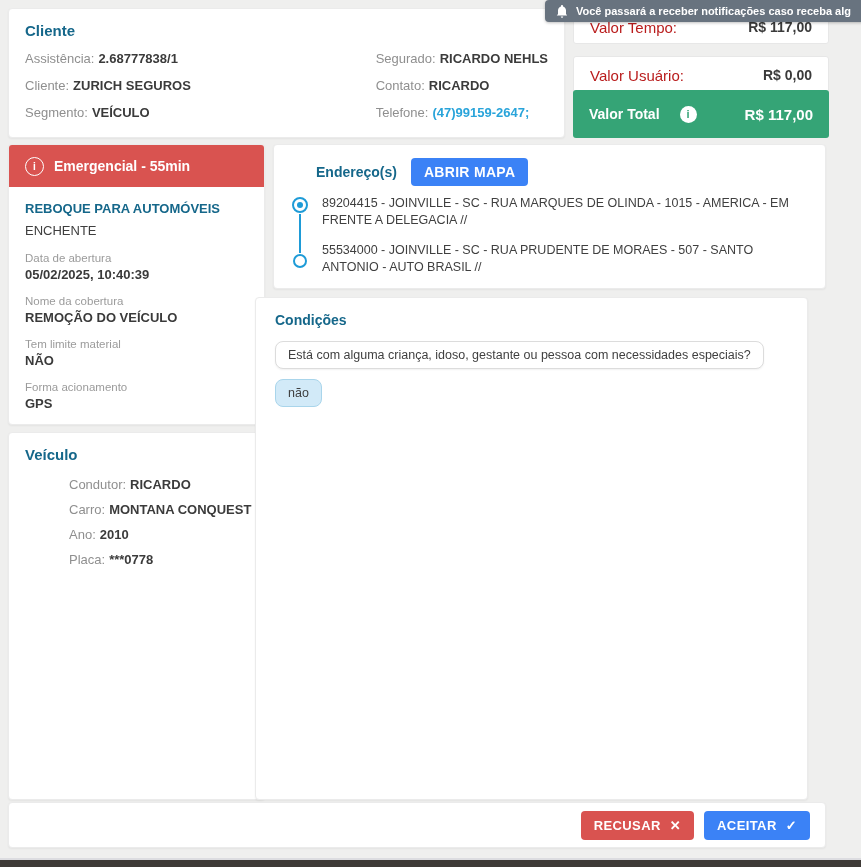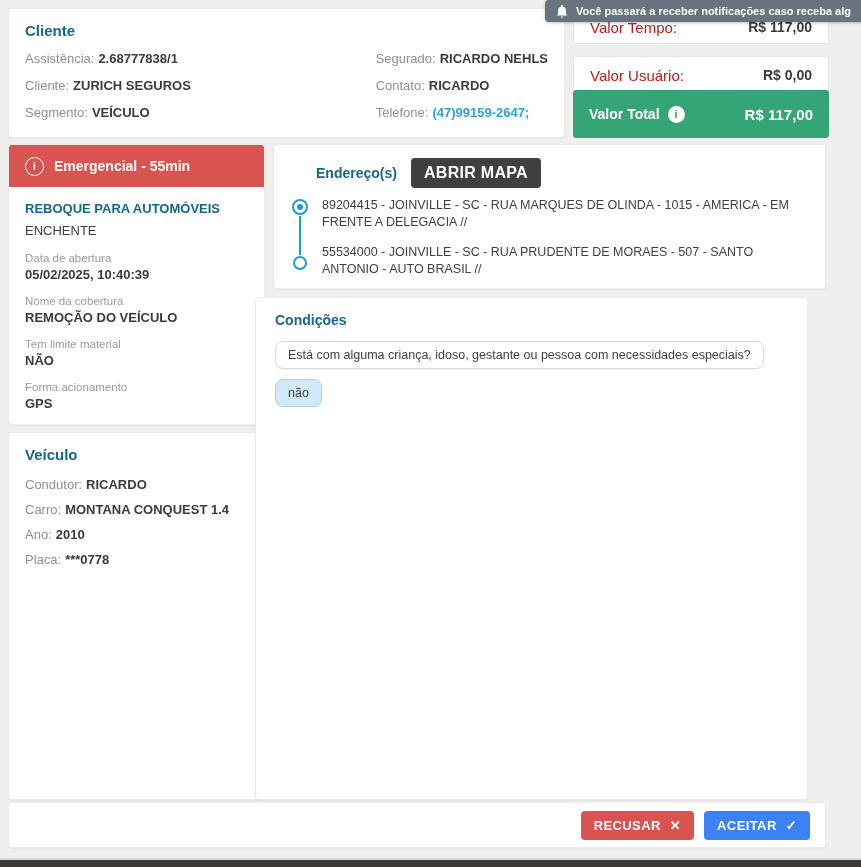--- a/index.html
+++ b/index.html
@@ -33,21 +33,21 @@
   }
   .valor-row .vlbl{font-size:15px;color:#b91c1c;}
   .valor-row .vval{font-size:14px;font-weight:700;color:#3a3a3a;}
   #valor-row-tempo{top:10px;height:34px;}
   #valor-row-usuario{top:56px;height:38px;}
   #valor-total{
     position:absolute;left:573px;top:90px;width:256px;height:48px;background:#35a476;
     border-radius:3px;display:flex;align-items:center;justify-content:space-between;
     padding:0 16px;box-sizing:border-box;
   }
-  #valor-total .tlbl{font-size:14px;font-weight:600;color:#fff;display:flex;align-items:center;gap:8px;}
+  #valor-total .tlbl{font-size:14px;font-weight:600;color:#fff;display:flex;align-items:center;gap:20px;}
   #valor-total .tval{font-size:15px;font-weight:700;color:#fff;}
   .info-badge{
     width:17px;height:17px;border-radius:50%;background:#fff;color:#35a476;
     font-size:11px;font-weight:700;display:grid;place-items:center;cursor:pointer;
   }
 
   
   #toast{
     position:absolute;left:545px;top:0;width:326px;height:22px;z-index:30;
     background:#68737f;border-radius:4px;display:flex;align-items:center;gap:8px;
@@ -68,29 +68,29 @@
   #emergencial-header .hd-text{color:#fff;font-size:14px;font-weight:700;}
   #emergencial-body{padding:14px 16px;}
   .srv-title{font-size:13px;font-weight:700;color:#15678a;margin-bottom:7px;}
   .srv-sub{font-size:13px;color:#3e3e3e;margin-bottom:14px;}
   .detail{margin-bottom:13px;}
   .d-label{font-size:11.5px;color:#9b9b9b;margin-bottom:3px;}
   .d-value{font-size:13px;font-weight:700;color:#3a3a3a;}
 
   
   #veiculo-card{left:8px;top:432px;width:257px;height:368px;padding:13px 16px;}
-  #veiculo-card .kv{line-height:25px;}
+  #veiculo-card .kv{line-height:25px;margin-left:44px;}
   #veiculo-card .rows{margin-top:9px;}
 
   
   #enderecos-card{left:273px;top:144px;width:553px;height:145px;padding:13px 18px;}
   .addr-header{display:flex;align-items:center;gap:14px;margin-bottom:9px;}
   .addr-title{font-size:14px;font-weight:700;color:#15678a;padding-left:24px;}
   .map-btn{
-    background:#404040;color:#fff;font-family:inherit;font-size:16px;font-weight:700;
+    background:#3b82f6;color:#fff;font-family:inherit;font-size:14px;font-weight:700;
     letter-spacing:.3px;padding:6px 13px;border-radius:4px;border:none;cursor:pointer;
   }
   .timeline{position:relative;padding-left:30px;}
   .addr{font-size:12.5px;color:#3f3f3f;line-height:17px;width:475px;margin-bottom:13px;}
   .radio-sel{
     position:absolute;left:0;top:2px;width:16px;height:16px;border:2px solid #1e9bd7;
     border-radius:50%;box-sizing:border-box;display:grid;place-items:center;background:#fff;cursor:pointer;
   }
   .radio-sel::after{content:"";width:6px;height:6px;border-radius:50%;background:#1e9bd7;}
   .radio-open{

